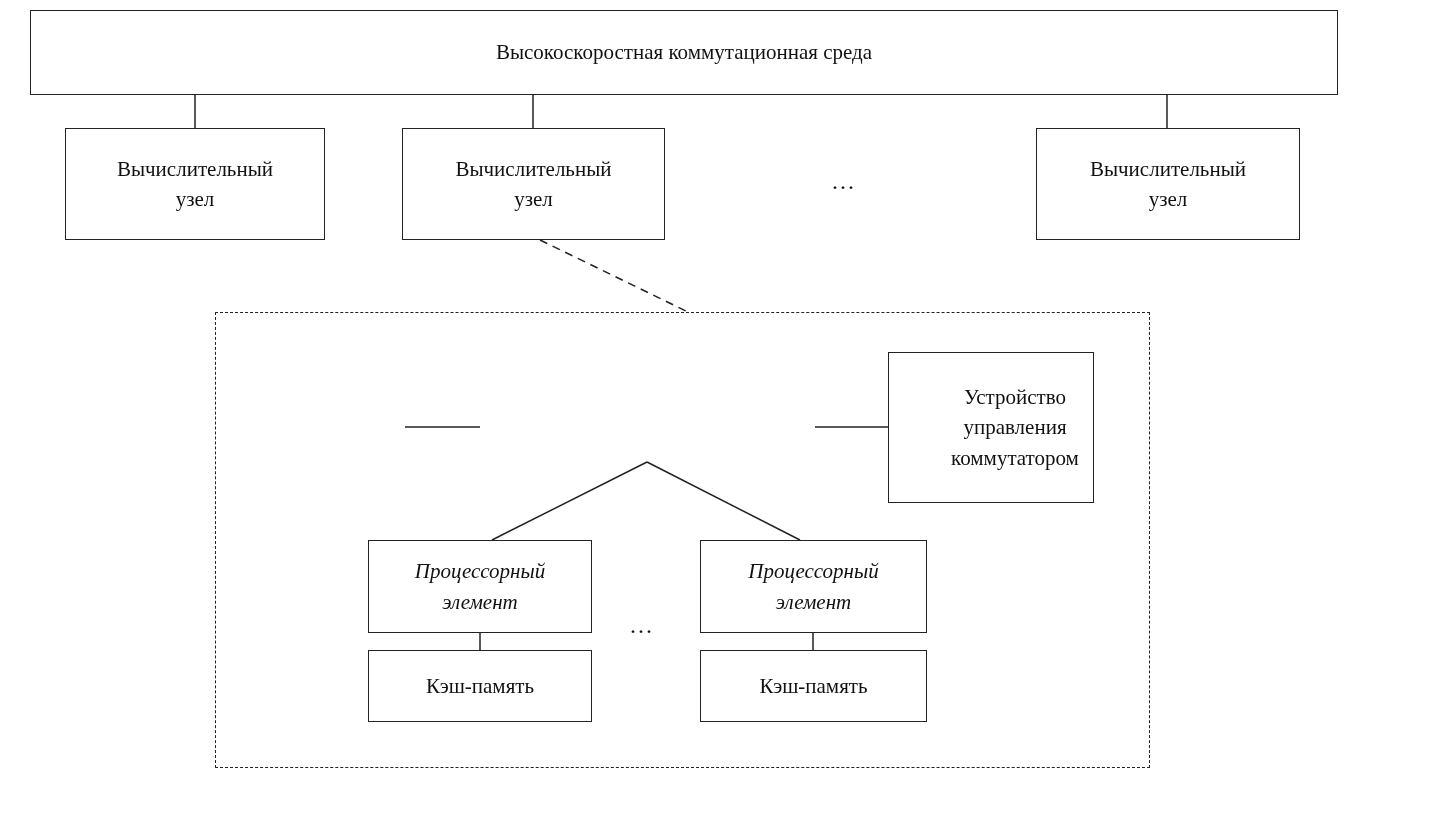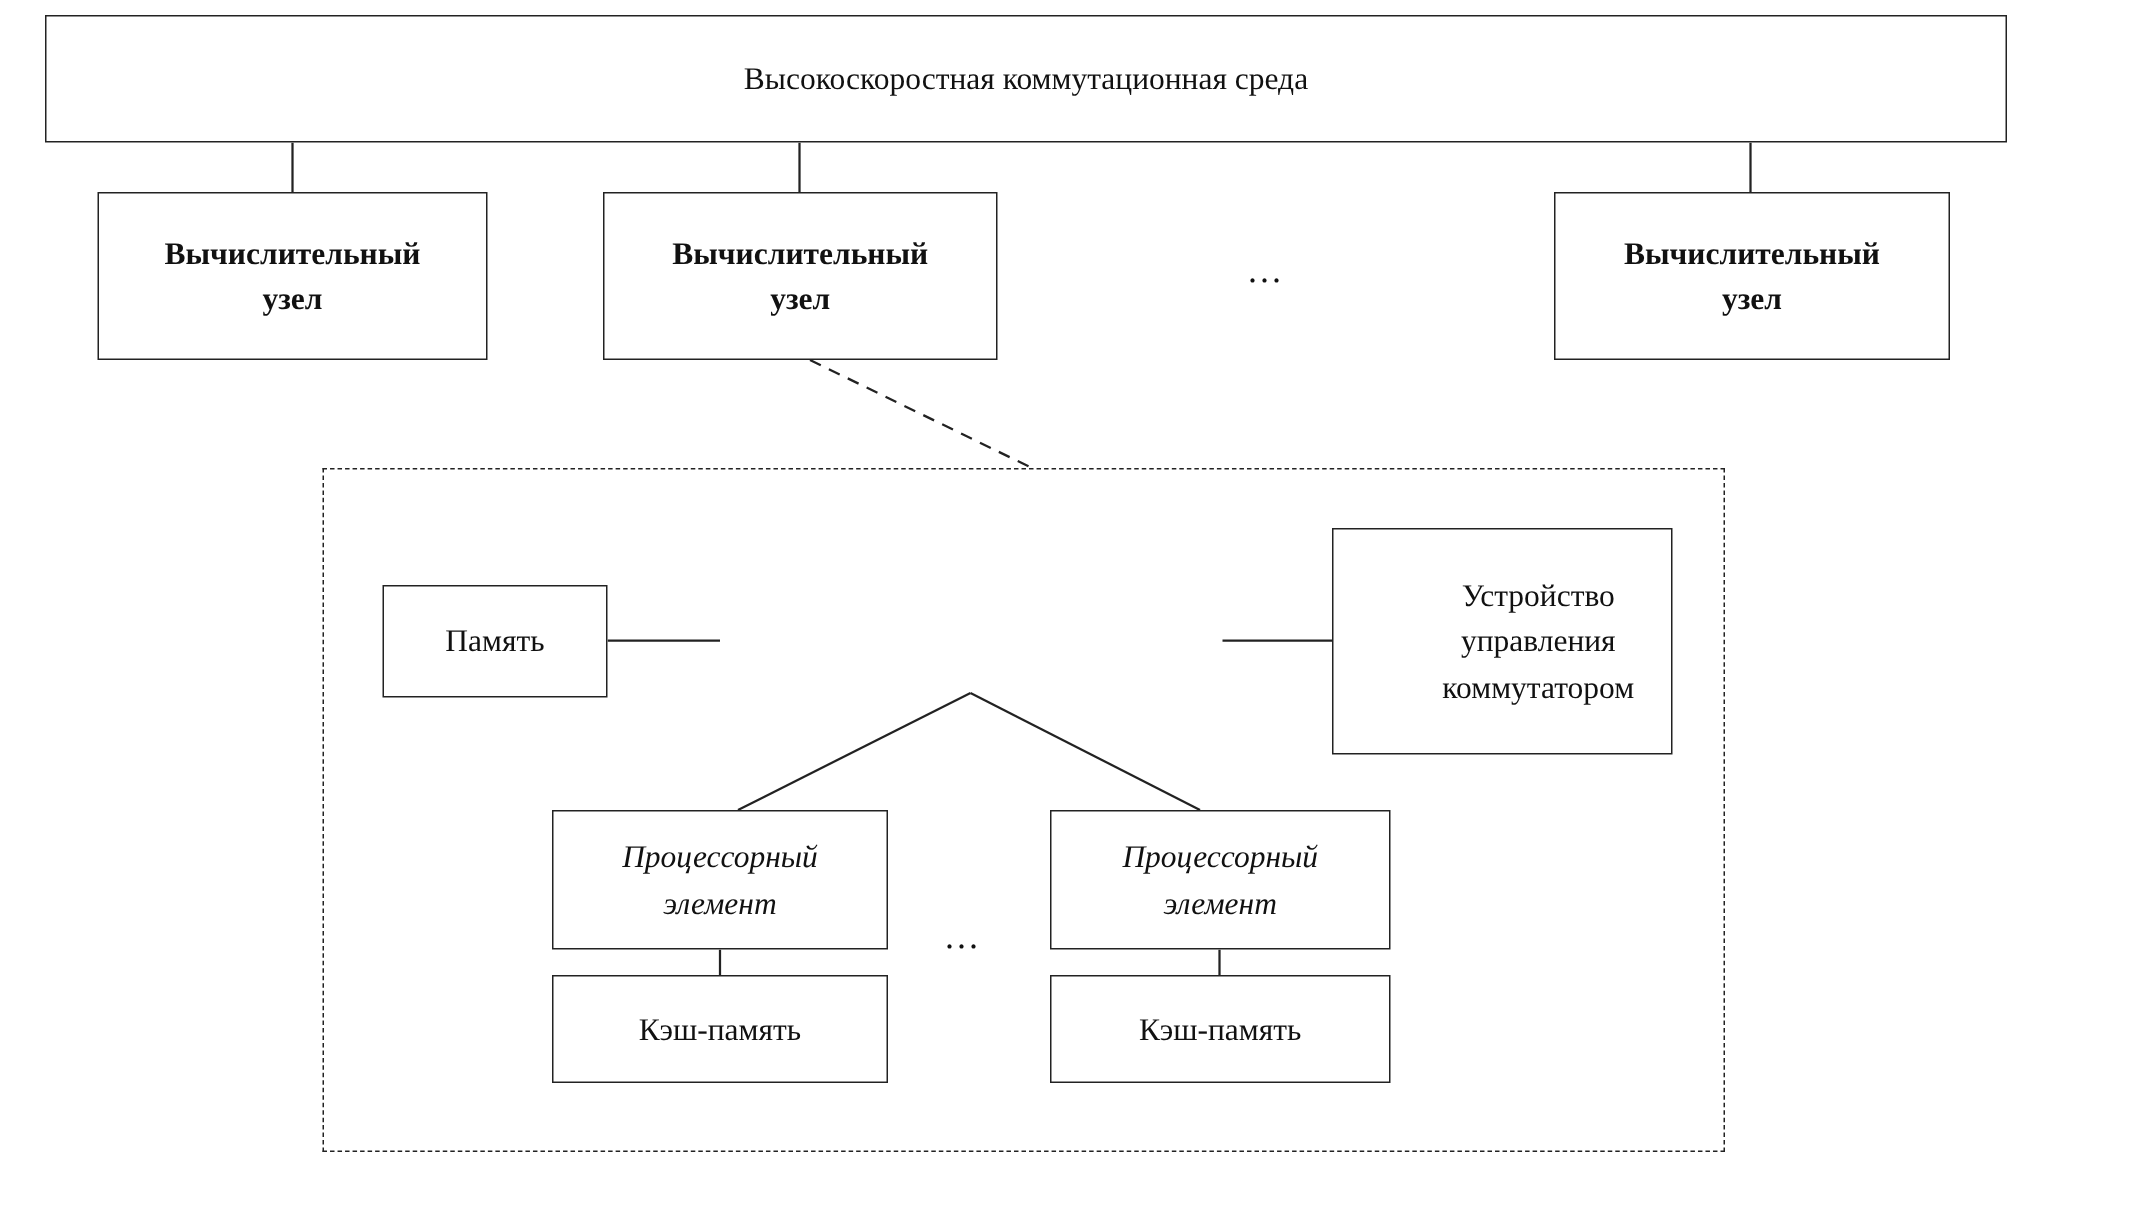--- a/index.html
+++ b/index.html
@@ -29,21 +29,21 @@
     background: #ffffff;
     display: flex;
     align-items: center;
     justify-content: center;
     text-align: center;
     z-index: 2;
     font-size: 21px;
     line-height: 1.45;
   }
   .box .lbl { display: inline-block; }
-  .lbl-narrow-180 { max-width: 180px; font-weight: bold; }
+  .lbl-narrow-180 { max-width: 180px; }
   .lbl-narrow-170 { max-width: 175px; font-style: italic; }
   .lbl-narrow-165 { max-width: 165px; }
   .dashed-region {
     position: absolute;
     box-sizing: border-box;
     border: 1.5px dashed #222222;
     background: transparent;
     z-index: 0;
   }
   .ellipsis {
@@ -90,26 +90,23 @@
   </div>
 
   <span class="ellipsis" style="left:832px; top:168px;">...</span>
 
   <div class="box" style="left:1036px; top:128px; width:264px; height:112px;">
     <span class="lbl lbl-narrow-180">Вычислительный узел</span>
   </div>
 
   <div class="dashed-region" style="left:215px; top:312px; width:935px; height:456px;"></div>
 
-  <div class="box" style="left:255px; top:390px; width:150px; height:75px;">
-    <span class="lbl">Память</span>
-  </div>
 
 
-  <div class="box" style="left:888px; top:352px; width:227px; height:151px;padding-left:48px;">
+  <div class="box" style="left:888px; top:352px; width:206px; height:151px;padding-left:48px;">
     <span class="lbl lbl-narrow-165">Устройство управления коммутатором</span>
   </div>
 
   <div class="box" style="left:368px; top:540px; width:224px; height:93px;">
     <span class="lbl lbl-narrow-170">Процессорный элемент</span>
   </div>
 
   <span class="ellipsis" style="left:630px; top:612px;">...</span>
 
   <div class="box" style="left:700px; top:540px; width:227px; height:93px;">

